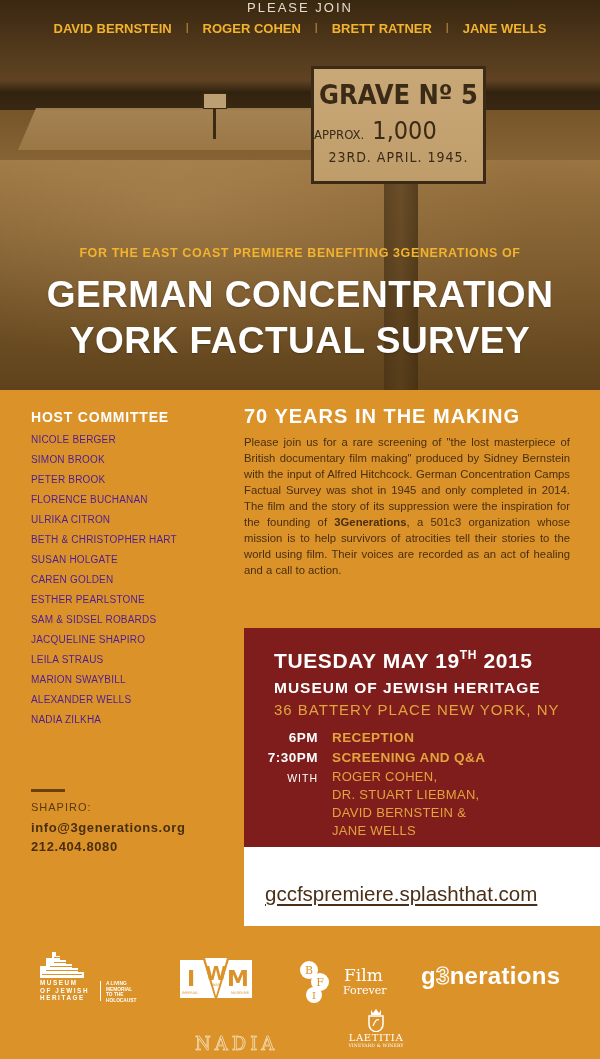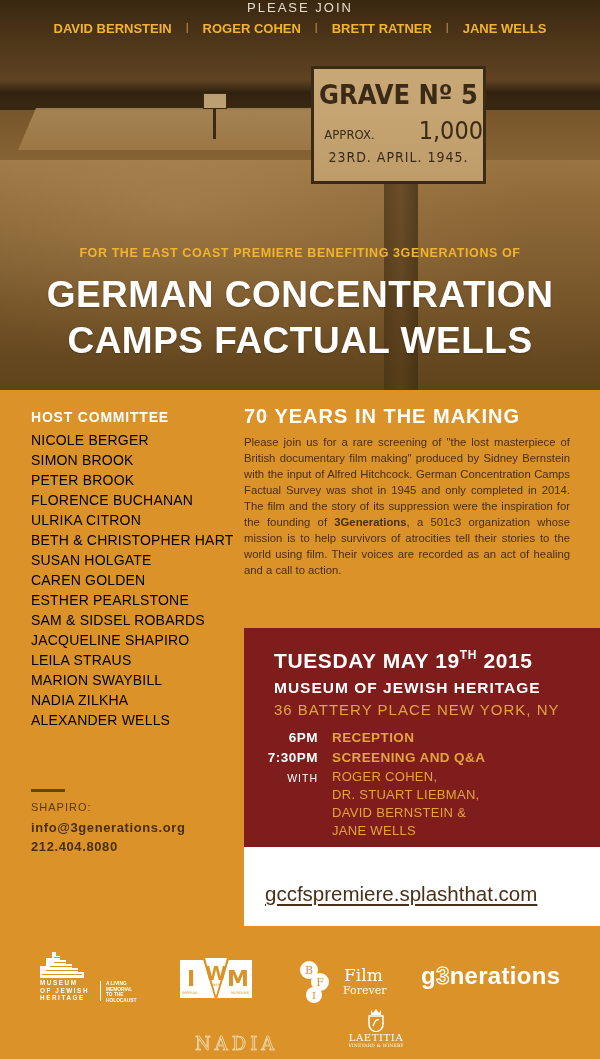--- a/index.html
+++ b/index.html
@@ -57,23 +57,23 @@
 
   .grave-sign {
     position: absolute; left: 311px; top: 66px; width: 175px; height: 118px;
     background: linear-gradient(180deg, #c9a877 0%, #bf9d6b 100%);
     border: 3px solid #3a2a16;
     color: #3a2a16;
     font-family: "DejaVu Sans Condensed", "DejaVu Sans", sans-serif;
     text-align: center;
   }
   .grave-sign .line1 { font-size: 27px; font-weight: bold; margin-top: 10px; letter-spacing: 0px; }
-  .grave-sign .line2 { margin-top: 6px; display: flex; justify-content: flex-end; align-items: baseline; gap: 8px; }
+  .grave-sign .line2 { margin-top: 6px; display: flex; justify-content: flex-start; align-items: baseline; gap: 8px; }
   .grave-sign .line2 .approx { font-size: 13px; }
-  .grave-sign .line2 .count { font-size: 25px; margin-left: 36px; }
+  .grave-sign .line2 .count { font-size: 25px; }
   .grave-sign .line3 { font-size: 14px; margin-top: 4px; letter-spacing: 1px; }
 
   .please-join {
     position: absolute; top: 0; left: 0; width: 600px; text-align: center;
     color: #e6dccb; font-size: 13px; letter-spacing: 2px; line-height: 16px;
   }
   .hosts-row {
     position: absolute; top: 21px; left: 0; width: 600px;
     display: flex; justify-content: center; gap: 14px;
     color: #F2B32F; font-weight: bold; font-size: 13px;
@@ -93,21 +93,21 @@
 
   
   .host-committee {
     position: absolute; left: 31px; top: 409px; width: 210px;
   }
   .host-committee .heading {
     color: #ffffff; font-weight: bold; font-size: 14px; letter-spacing: 0.8px;
     margin-bottom: 5px;
   }
   .host-committee .name {
-    color: #000000; font-size: 14px; line-height: 20px; letter-spacing: 0.2px;
+    color: #4c1d95; font-size: 10px; line-height: 20px; letter-spacing: 0.2px;
   }
   .contact {
     position: absolute; left: 31px; top: 789px; width: 200px;
   }
   .contact .rule { width: 34px; height: 3px; background: #6b3f12; margin-bottom: 9px; }
   .contact .label { color: #5a3812; font-size: 11px; letter-spacing: 1px; margin-bottom: 5px; }
   .contact .email, .contact .phone {
     color: #4a2e10; font-weight: bold; font-size: 13px; line-height: 19px; letter-spacing: 0.6px;
   }
 
@@ -224,41 +224,41 @@
     <span>ROGER COHEN</span>
     <span class="sep">|</span>
     <span>BRETT RATNER</span>
     <span class="sep">|</span>
     <span>JANE WELLS</span>
   </div>
 
   <div class="premiere-line">FOR THE EAST COAST PREMIERE BENEFITING 3GENERATIONS OF</div>
   <div class="title">
     <div>GERMAN CONCENTRATION</div>
-    <div>CAMPS FACTUAL WELLS</div>
+    <div>YORK FACTUAL SURVEY</div>
   </div>
 </div>
 
 <div class="host-committee">
   <div class="heading">HOST COMMITTEE</div>
   <div class="name">NICOLE BERGER</div>
   <div class="name">SIMON BROOK</div>
   <div class="name">PETER BROOK</div>
   <div class="name">FLORENCE BUCHANAN</div>
   <div class="name">ULRIKA CITRON</div>
   <div class="name">BETH &amp; CHRISTOPHER HART</div>
   <div class="name">SUSAN HOLGATE</div>
   <div class="name">CAREN GOLDEN</div>
   <div class="name">ESTHER PEARLSTONE</div>
   <div class="name">SAM &amp; SIDSEL ROBARDS</div>
   <div class="name">JACQUELINE SHAPIRO</div>
   <div class="name">LEILA STRAUS</div>
   <div class="name">MARION SWAYBILL</div>
+  <div class="name">ALEXANDER WELLS</div>
   <div class="name">NADIA ZILKHA</div>
-  <div class="name">ALEXANDER WELLS</div>
 </div>
 
 <div class="contact">
   <div class="rule"></div>
   <div class="label">SHAPIRO:</div>
   <div class="email">info@3generations.org</div>
   <div class="phone">212.404.8080</div>
 </div>
 
 <div class="making">

